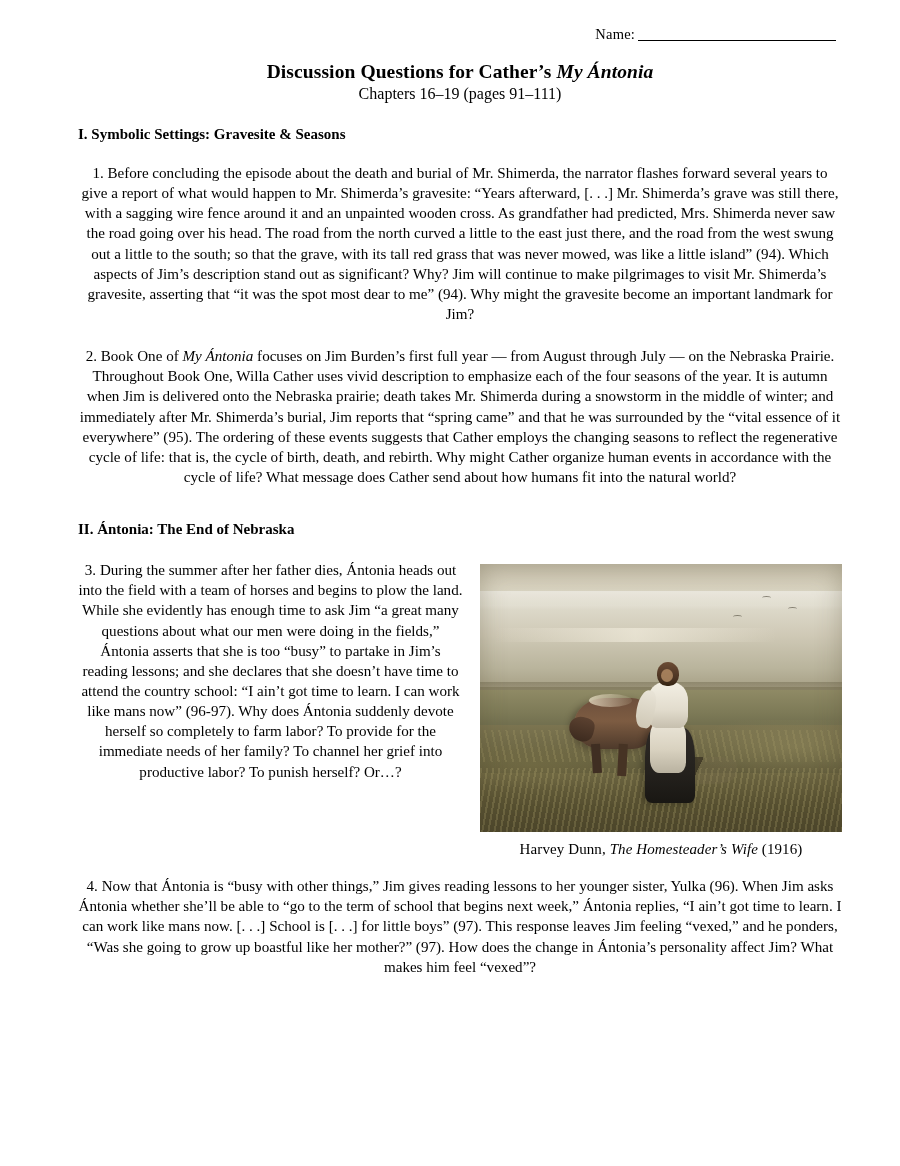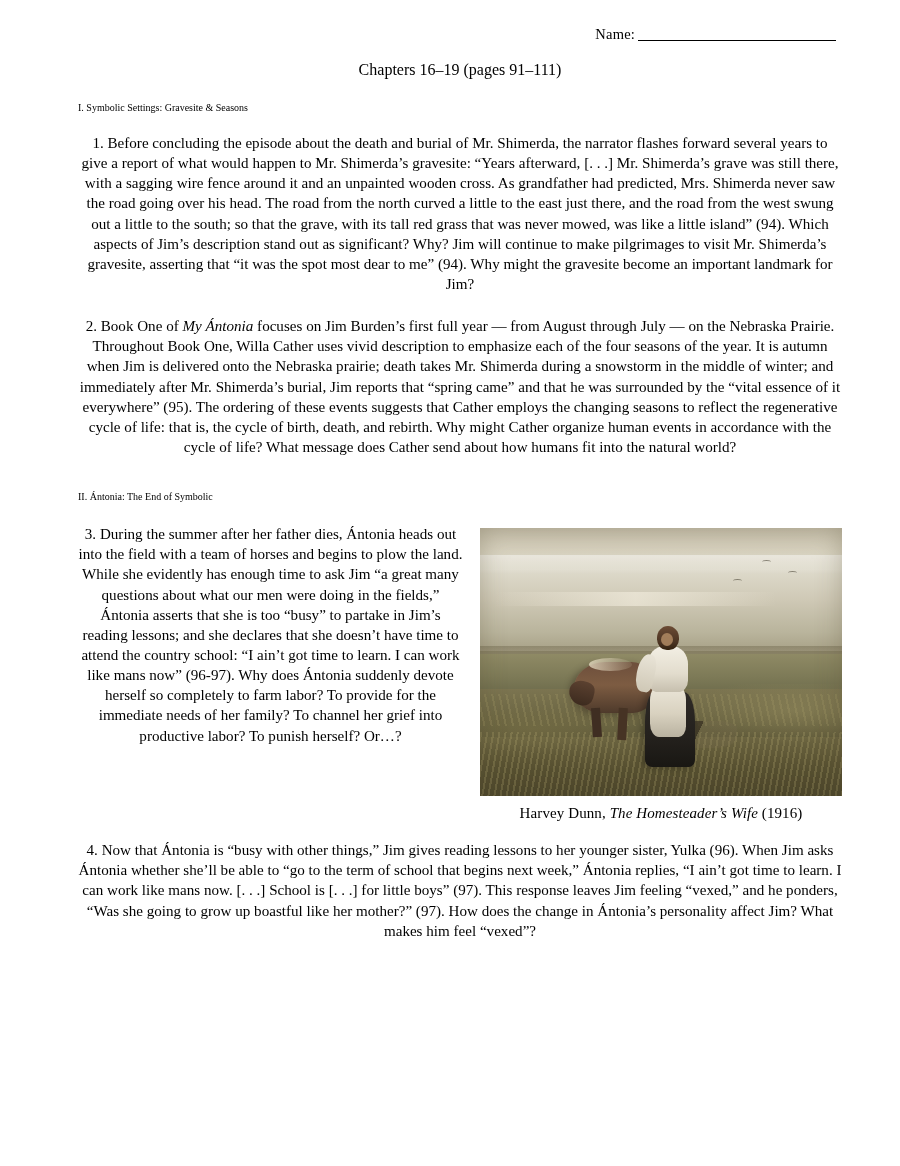--- a/index.html
+++ b/index.html
@@ -45,22 +45,22 @@
   }
   h1.doc-title .ital {
     font-style: italic;
   }
   .subtitle {
     font-size: 16px;
     text-align: center;
     margin: 0 0 23px 0;
   }
   h2.section {
-    font-size: 10px;
-    font-weight: normal;
+    font-size: 15px;
+    font-weight: bold;
     margin: 0 0 20px 0;
   }
   h2.section.second {
     margin-top: 34px;
     margin-bottom: 22px;
   }
   p.q {
     font-size: 15.1px;
     line-height: 1.335;
     margin: 0 0 22px 0;
@@ -221,32 +221,35 @@
 </style>
 </head>
 <body>
 
 <div class="page">
 
   <div class="name-line">
     <span>Name:</span><span class="rule"></span>
   </div>
 
+  <h1 class="doc-title">
+    <span>Discussion Questions for Cather’s </span><span class="ital">My Ántonia</span>
+  </h1>
 
   <div class="subtitle">Chapters 16–19 (pages 91–111)</div>
 
   <h2 class="section">I. Symbolic Settings: Gravesite &amp; Seasons</h2>
 
   <p class="q">1. Before concluding the episode about the death and burial of Mr. Shimerda, the narrator flashes forward several years to give a report of what would happen to Mr. Shimerda’s gravesite: “Years afterward, [. . .] Mr. Shimerda’s grave was still there, with a sagging wire fence around it and an unpainted wooden cross.  As grandfather had predicted, Mrs. Shimerda never saw the road going over his head. The road from the north curved a little to the east just there, and the road from the west swung out a little to the south; so that the grave, with its tall red grass that was never mowed, was like a little island” (94).  Which aspects of Jim’s description stand out as significant?  Why?  Jim will continue to make pilgrimages to visit Mr. Shimerda’s gravesite, asserting that “it was the spot most dear to me” (94).  Why might the gravesite become an important landmark for Jim?</p>
 
   <p class="q">
     <span>2. Book One of </span><span class="ital">My Ántonia</span><span> focuses on Jim Burden’s first full year — from August through July — on the Nebraska Prairie.  Throughout Book One, Willa Cather uses vivid description to emphasize each of the four seasons of the year.  It is autumn when Jim is delivered onto the Nebraska prairie; death takes Mr. Shimerda during a snowstorm in the middle of winter; and immediately after Mr. Shimerda’s burial, Jim reports that “spring came” and that he was surrounded by the “vital essence of it everywhere” (95).  The ordering of these events suggests that Cather employs the changing seasons to reflect the regenerative cycle of life: that is, the cycle of birth, death, and rebirth.  Why might Cather organize human events in accordance with the cycle of life?  What message does Cather send about how humans fit into the natural world?</span>
   </p>
 
-  <h2 class="section second">II. Ántonia: The End of Symbolic</h2>
+  <h2 class="section second">II. Ántonia: The End of Nebraska</h2>
 
   <div class="figure">
     <div class="frame">
       <div class="paint">
         <div class="sky"></div>
         <div class="sky-streak1"></div>
         <div class="sky-streak2"></div>
         <div class="horizon"></div>
         <div class="field-far"></div>
         <div class="field-mid"></div>

